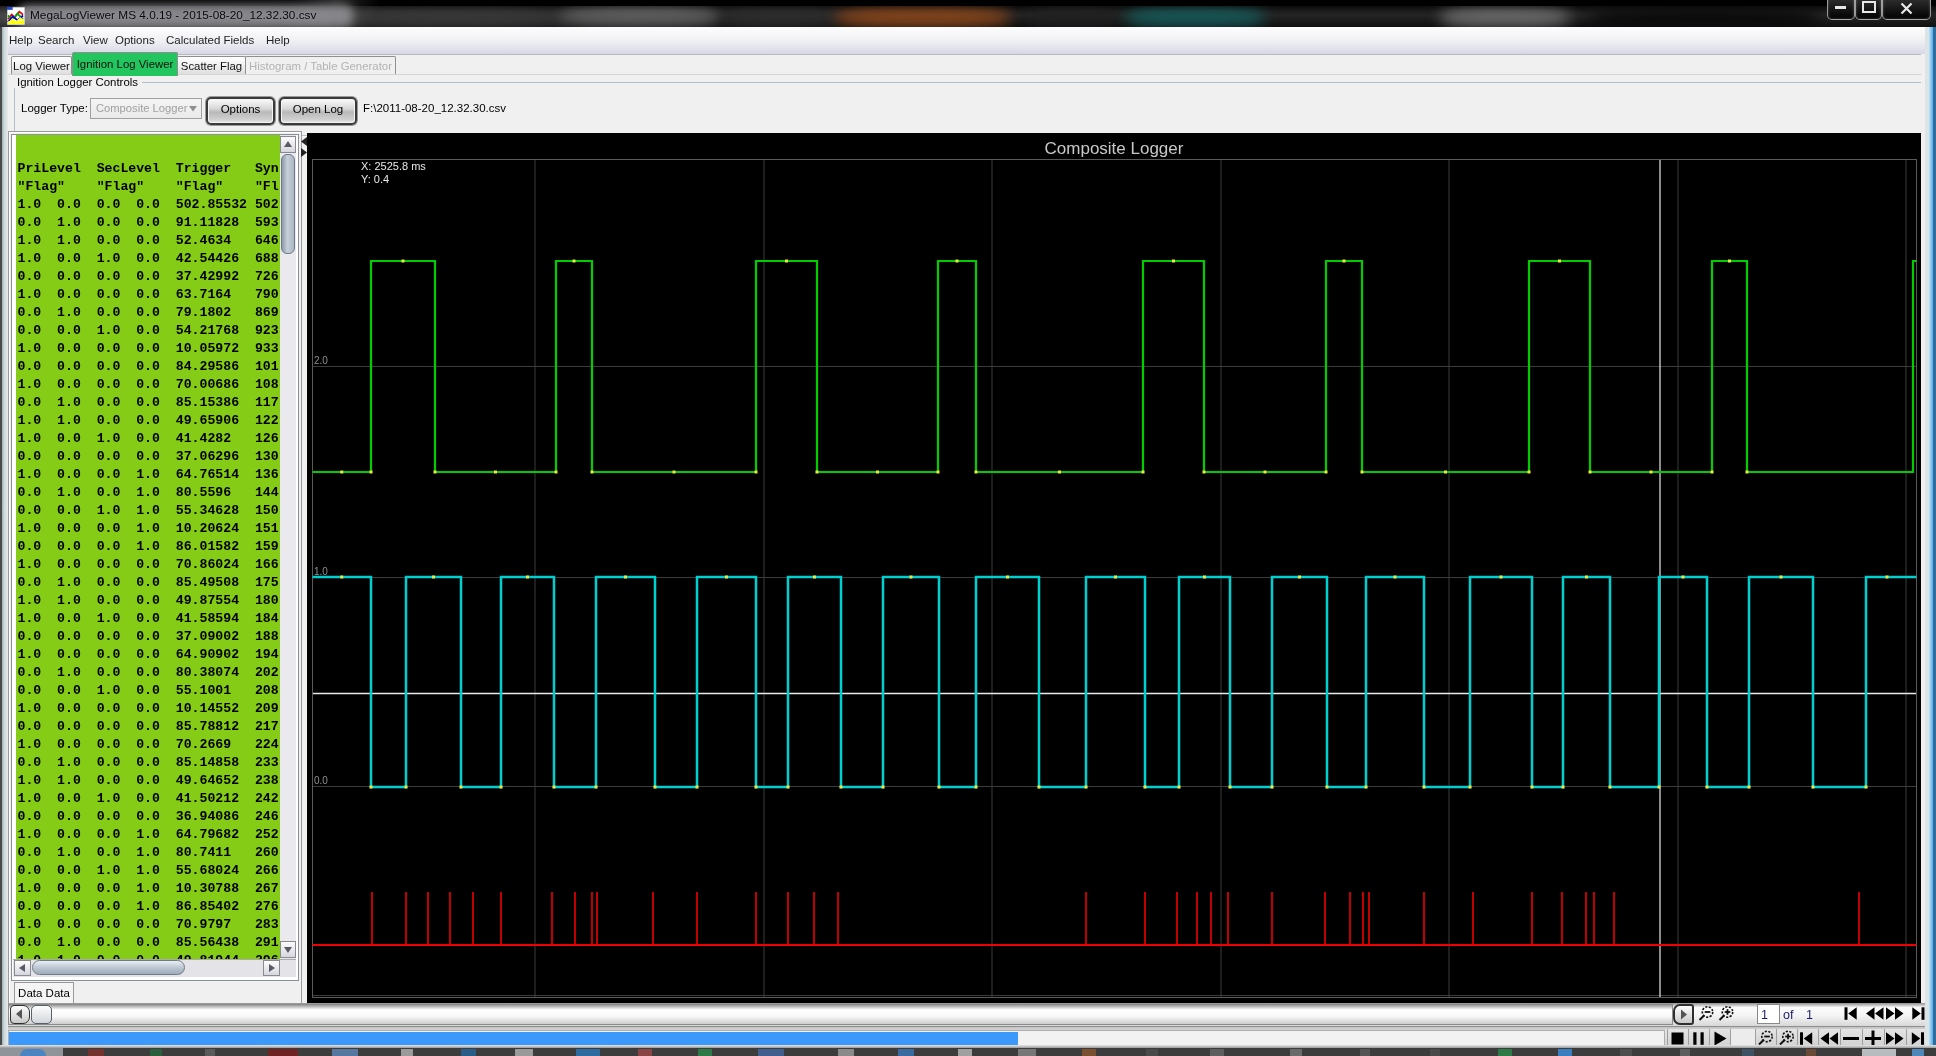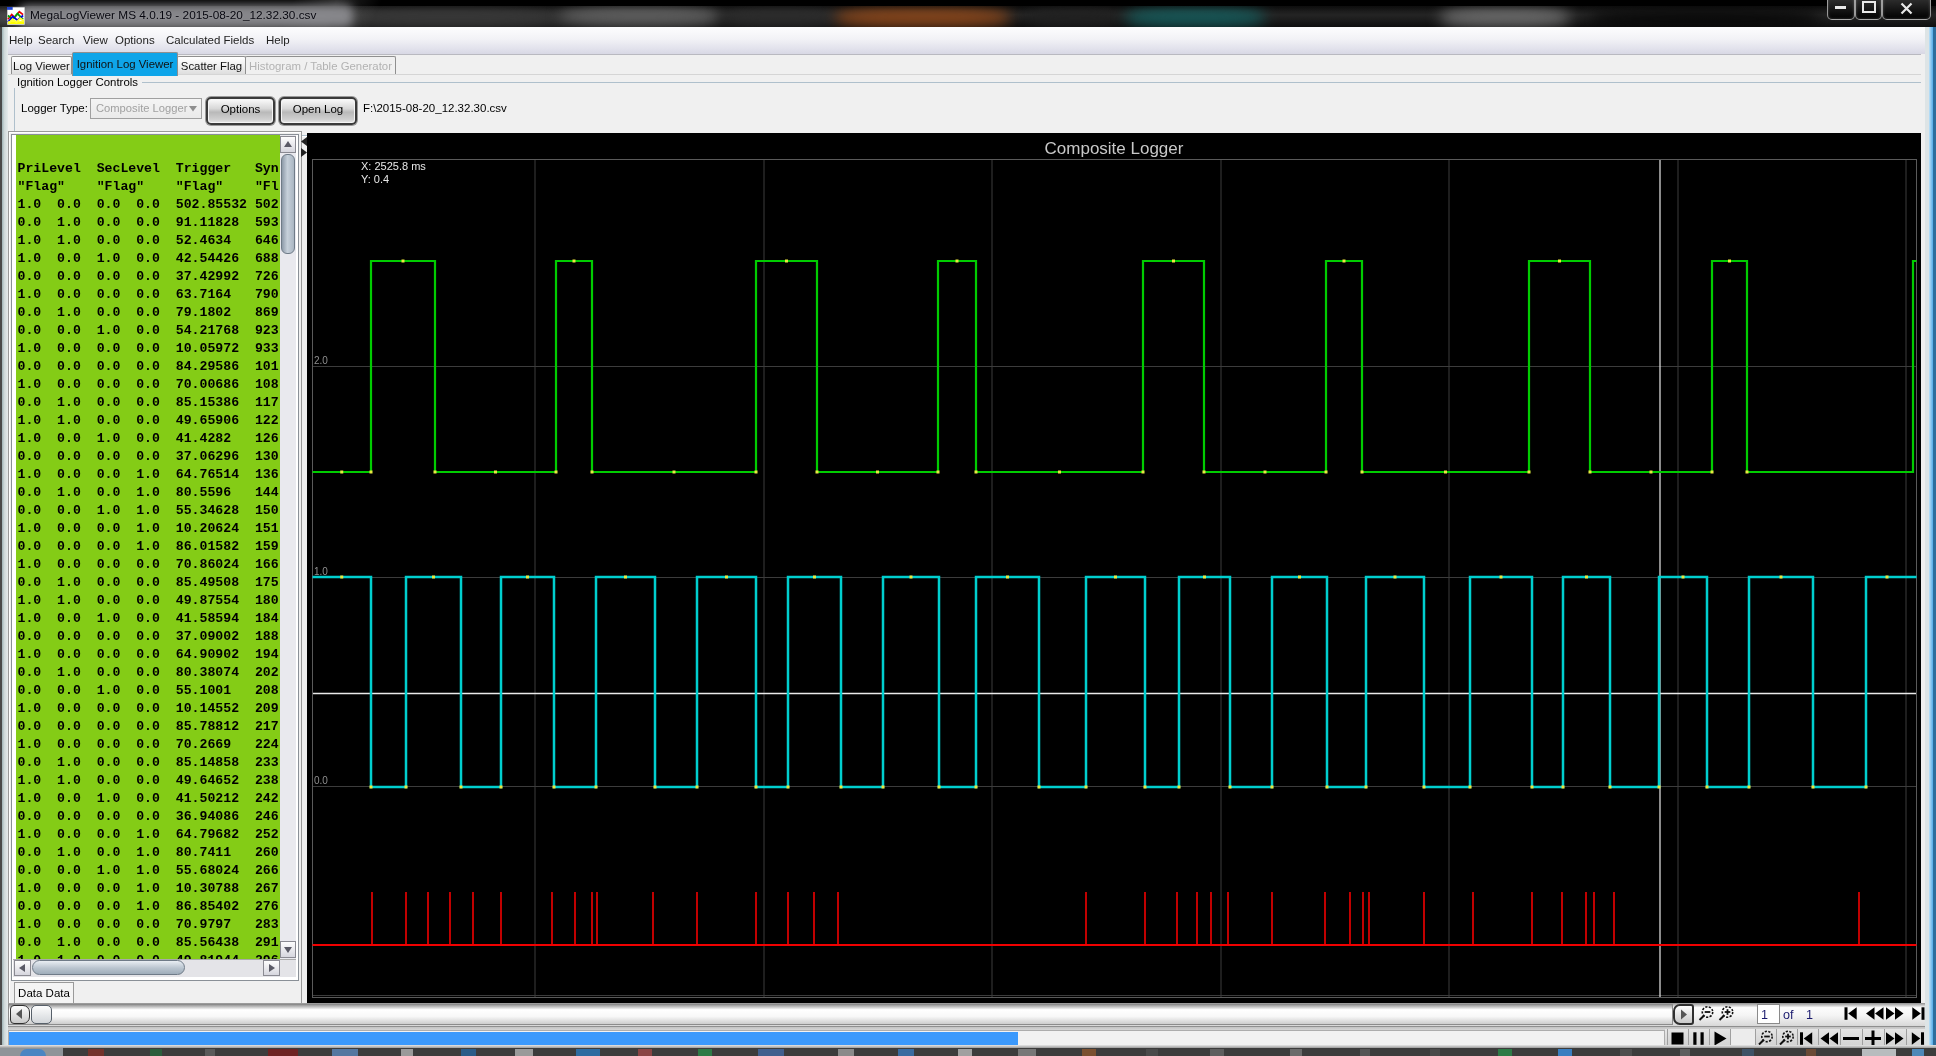--- a/index.html
+++ b/index.html
@@ -57,38 +57,38 @@
 <div class="menubar">
  <div class="mi" style="left:7px">Help</div>
  <div class="mi" style="left:36px">Search</div>
  <div class="mi" style="left:81px">View</div>
  <div class="mi" style="left:113px">Options</div>
  <div class="mi" style="left:164px">Calculated Fields</div>
  <div class="mi" style="left:264px">Help</div>
 </div>
 
 <div class="tab" style="left:11px;width:59px;line-height:18px">Log Viewer</div>
-<div class="tab" style="left:72px;top:52px;width:104px;height:23px;line-height:22px;background:#0ea5e9;z-index:3">Ignition Log Viewer</div>
+<div class="tab" style="left:72px;top:52px;width:104px;height:23px;line-height:22px;background:#22c55e;z-index:3">Ignition Log Viewer</div>
 <div class="tab" style="left:177px;width:67px;line-height:18px">Scatter Flag</div>
 <div class="tab" style="left:245px;width:149px;line-height:18px;background:#f0f0f0;color:#b2b2b2">Histogram / Table Generator</div>
 <div class="a" style="left:2px;top:74px;width:1923px;height:1px;background:#d5d5d5"></div>
 
 <div class="gbx"></div>
 <div class="a" style="left:13px;top:76px;background:#f0f0f0;padding:0 4px;font-size:11.4px;color:#000">Ignition Logger Controls</div>
 <div class="a" style="left:21px;top:102px;font-size:11.5px;color:#000">Logger Type:</div>
 
 <div class="a" style="left:90px;top:98px;width:110px;height:19px;border:1px solid #a0a0a0;background:linear-gradient(#f4f4f4,#eaeaea);">
  <div style="position:absolute;left:5px;top:3px;font-size:11.2px;color:#a0a0a0">Composite Logger</div>
  <svg style="position:absolute;right:4px;top:7px" width="8" height="6">
       <path d="M0,0 h8 l-4,5.5 z" fill="#8f8f8f"></path>
     </svg>
 </div>
 <div class="btn97" style="left:206px;width:65px">Options</div>
 <div class="btn97" style="left:279px;width:74px">Open Log</div>
-<div class="a" style="left:363px;top:102px;font-size:11.5px;color:#000">F:\2015-08-20_12.32.30.csv</div>
+<div class="a" style="left:363px;top:102px;font-size:11.5px;color:#000">F:\2011-08-20_12.32.30.csv</div>
 
 <div class="a" style="left:8px;top:131px;width:292px;height:872px;background:#f0f0f0;border:1px solid #9a9a9a;box-shadow:inset 1px 1px 0 #fff"></div>
 <div class="a" style="left:11px;top:134px;width:286px;height:845px;border:1px solid #8a9097;background:#fff"></div>
 <div class="a mono" style="left:16px;top:135px;width:264px;height:824px;overflow:hidden;background:#84cc16">
 <pre style="margin:0;position:absolute;left:1.5px;top:25px;font-size:13.2px;line-height:18px;font-weight:700;color:#000;font-family:'Liberation Mono',monospace">PriLevel  SecLevel  Trigger   Syn
 "Flag"    "Flag"    "Flag"    "Fl
 1.0  0.0  0.0  0.0  502.85532 502
 0.0  1.0  0.0  0.0  91.11828  593
 1.0  1.0  0.0  0.0  52.4634   646
 1.0  0.0  1.0  0.0  42.54426  688

